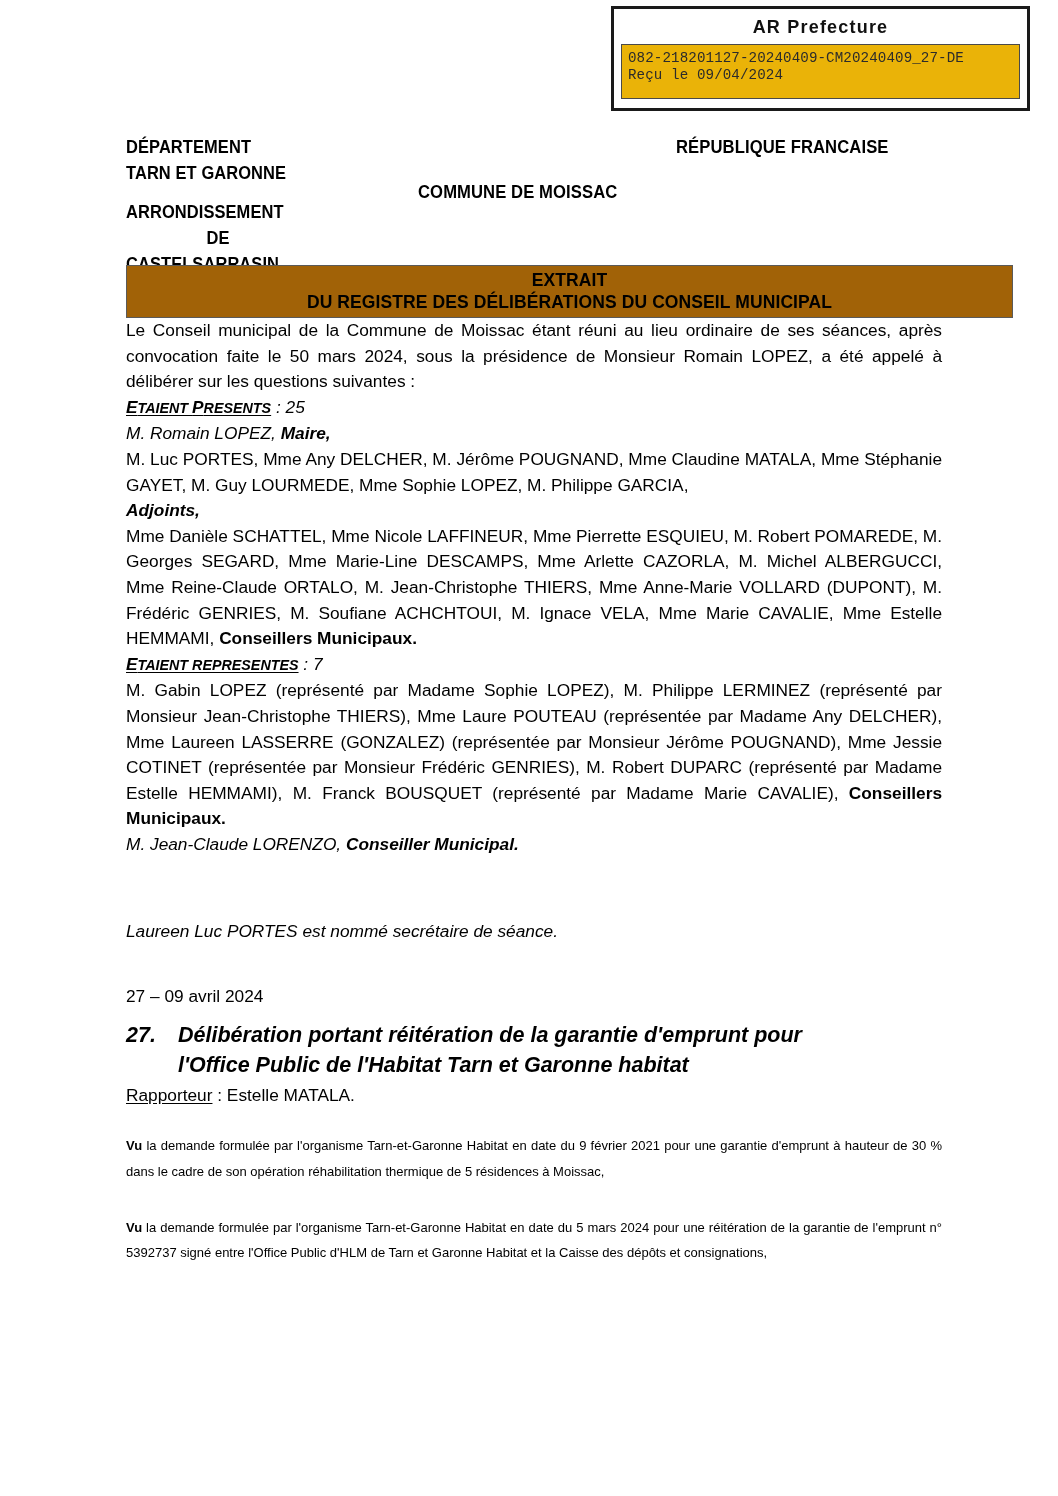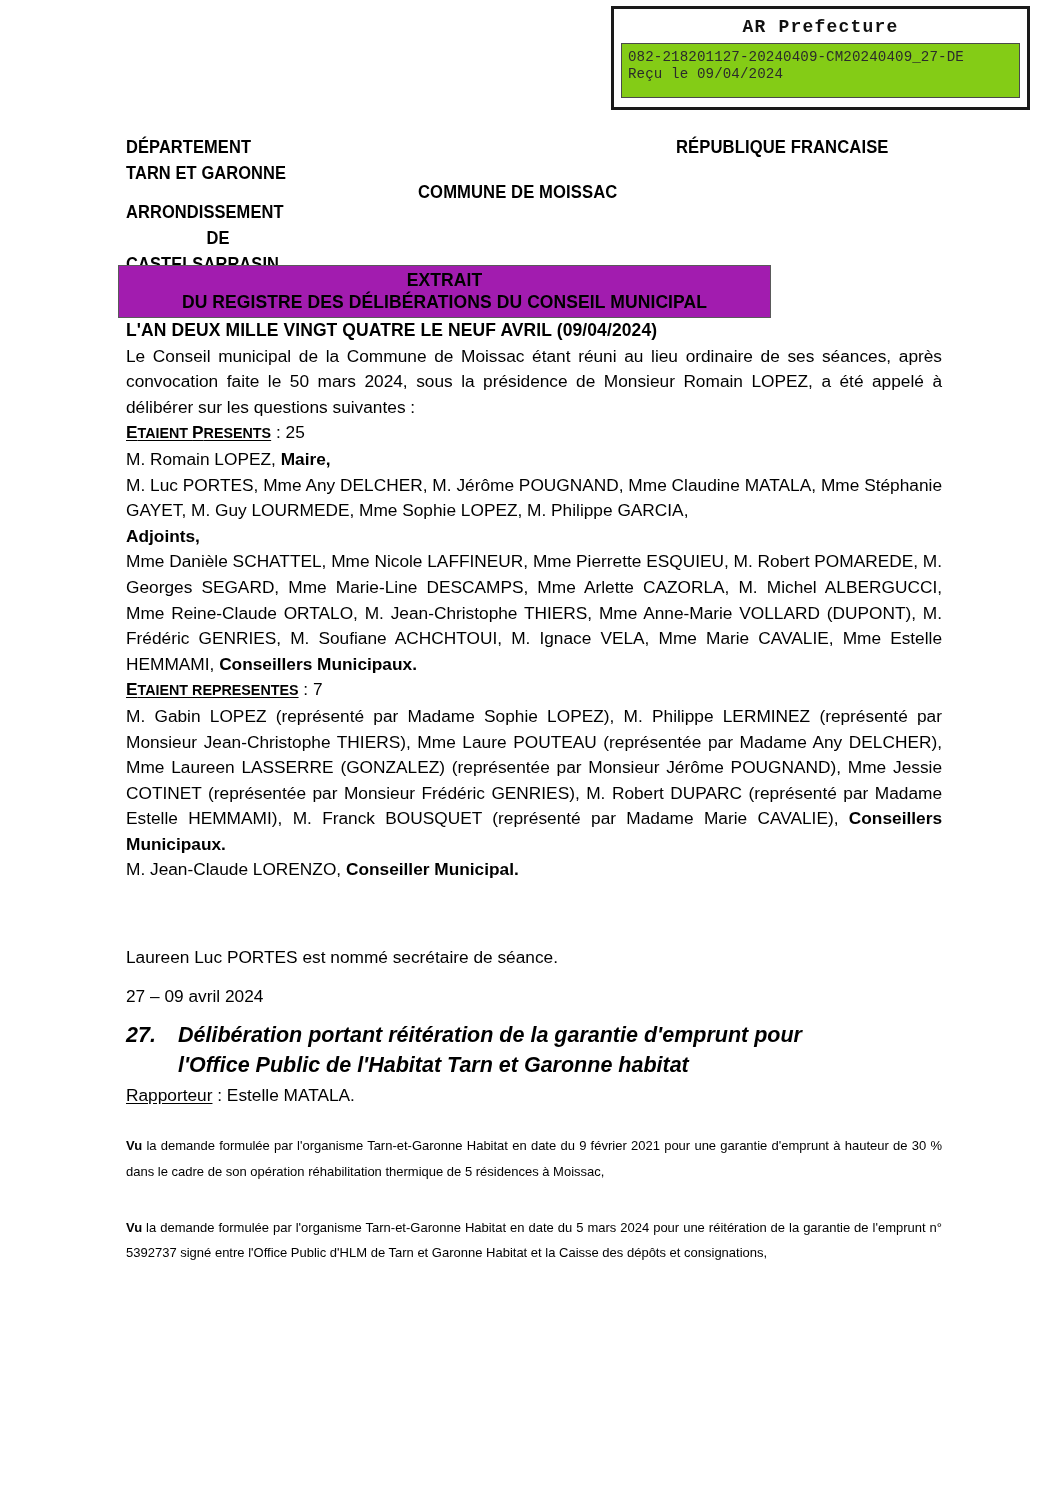--- a/index.html
+++ b/index.html
@@ -22,31 +22,31 @@
     left: 611px;
     top: 6px;
     width: 419px;
     box-sizing: border-box;
     border: 3px solid #1a1a1a;
     background: #ffffff;
     padding: 5px 7px 9px 7px;
   }
   .ar-title {
     text-align: center;
-    font-family: Liberation Mono, monospace;
+    font-family: Liberation Sans, sans-serif;
     font-weight: bold;
     font-size: 18px;
     letter-spacing: 1.2px;
     padding: 3px 0 6px 0;
     color: #111;
   }
   .ar-inner {
     border: 1px solid #4a4a4a;
     padding: 5px 0 14px 6px;
-    background: #84cc16;
+    background: #eab308;
   }
   .ar-line {
     font-family: "Liberation Mono", monospace;
     font-size: 14.2px;
     line-height: 17px;
     color: #2b2b2b;
     white-space: nowrap;
     letter-spacing: 0.1px;
   }
 
@@ -82,28 +82,28 @@
     font-weight: bold;
     font-size: 17.5px;
     letter-spacing: 0.1px;
     transform: scaleX(0.95);
     transform-origin: left top;
   }
 
   
   .extrait-box {
     position: absolute;
-    left: 118px;
+    left: 126px;
     top: 265px;
-    width: 653px;
+    width: 887px;
     box-sizing: border-box;
     border: 1px solid #5a5a5a;
     padding: 3px 0 4px 0;
     text-align: center;
-    background: #a21caf;
+    background: #a16207;
   }
   .extrait-box .l1,
   .extrait-box .l2 {
     font-weight: bold;
     font-size: 17.5px;
     line-height: 22px;
     letter-spacing: 0.1px;
   }
 
   
@@ -113,21 +113,21 @@
     top: 318px;
     width: 816px;
     font-size: 17.3px;
     line-height: 25.6px;
   }
   .p-just {
     text-align: justify;
     text-justify: inter-word;
     margin: 0;
   }
-  .p-left { text-align: left; margin: 0; }
+  .p-left { text-align: left; margin: 0; font-style: italic; }
   .bold { font-weight: bold; }
   .anlead {
     font-weight: bold;
     font-size: 17.5px;
     letter-spacing: 0.1px;
     margin: 0;
   }
   .sc {
     font-weight: bold;
     text-decoration: underline;
@@ -209,21 +209,20 @@
 <div class="hdr-republique">RÉPUBLIQUE FRANCAISE</div>
 <div class="hdr-commune">COMMUNE DE MOISSAC</div>
 
 <div class="extrait-box">
   <div class="l1">EXTRAIT</div>
   <div class="l2">DU REGISTRE DES DÉLIBÉRATIONS DU CONSEIL MUNICIPAL</div>
 </div>
 
 <div class="body-col">
 
-  <p class="anlead">L'AN DEUX MILLE VINGT QUATRE LE NEUF AVRIL (09/04/2024)</p>
 
   <p class="p-just">Le Conseil municipal de la Commune de Moissac étant réuni au lieu ordinaire de ses séances, après convocation faite le 50 mars 2024, sous la présidence de Monsieur Romain LOPEZ, a été appelé à délibérer sur les questions suivantes :</p>
 
   <p class="p-left"><span class="sc"><span class="big">E</span><span class="small">TAIENT </span><span class="big">P</span><span class="small">RESENTS</span></span><span> : </span><span>25</span></p>
 
   <p class="p-left"><span>M. Romain LOPEZ, </span><span class="bold">Maire,</span></p>
 
   <p class="p-just">M. Luc PORTES, Mme Any DELCHER, M. Jérôme POUGNAND, Mme Claudine MATALA, Mme Stéphanie GAYET, M. Guy LOURMEDE, Mme Sophie LOPEZ, M. Philippe GARCIA,</p>
   <p class="p-left bold">Adjoints,</p>
 

